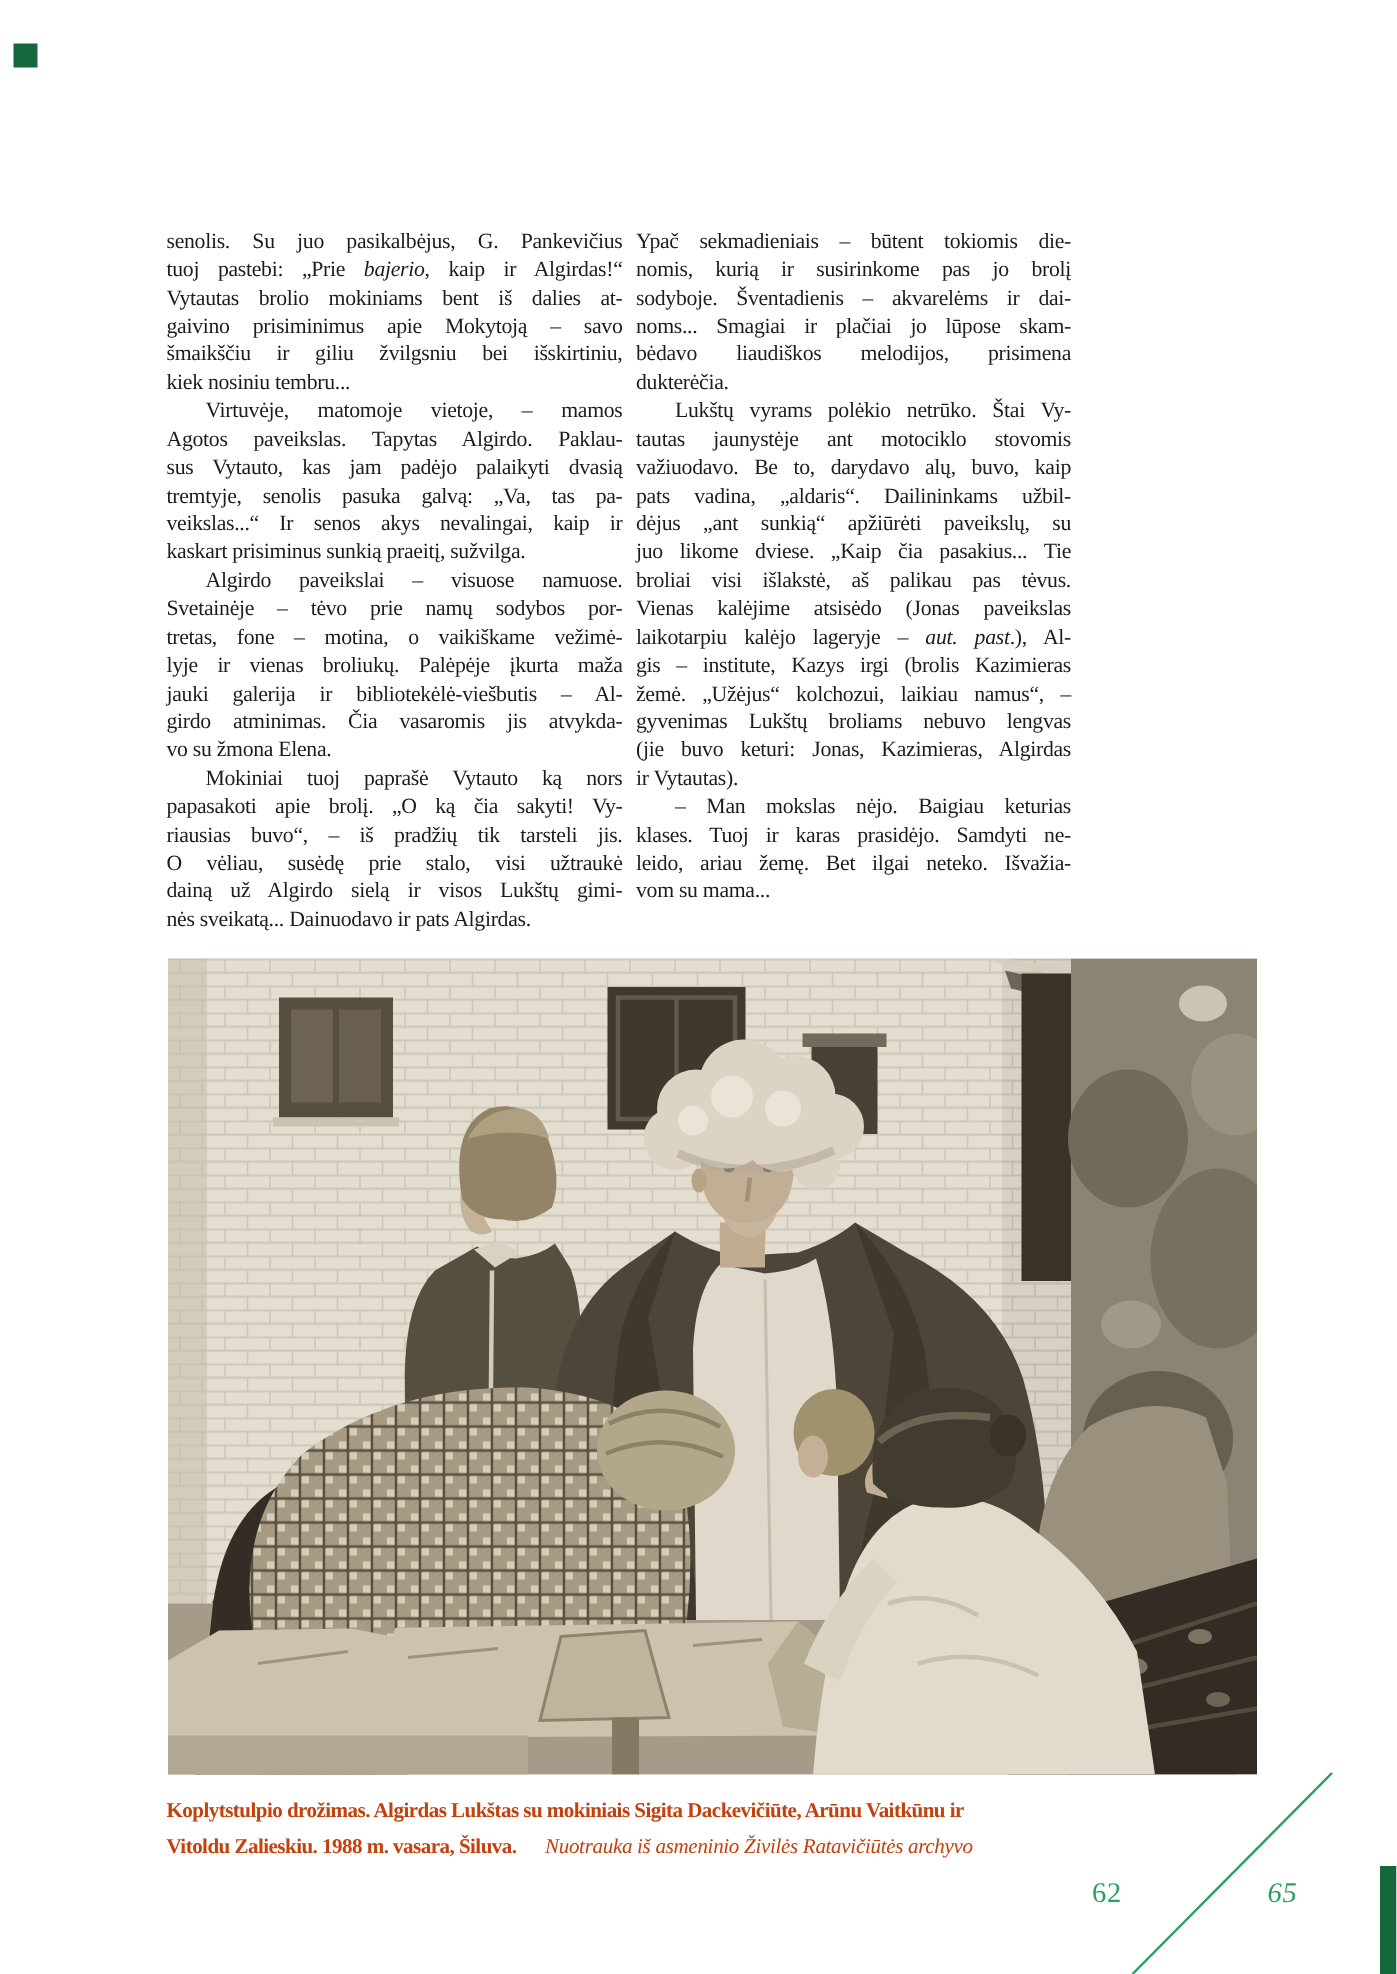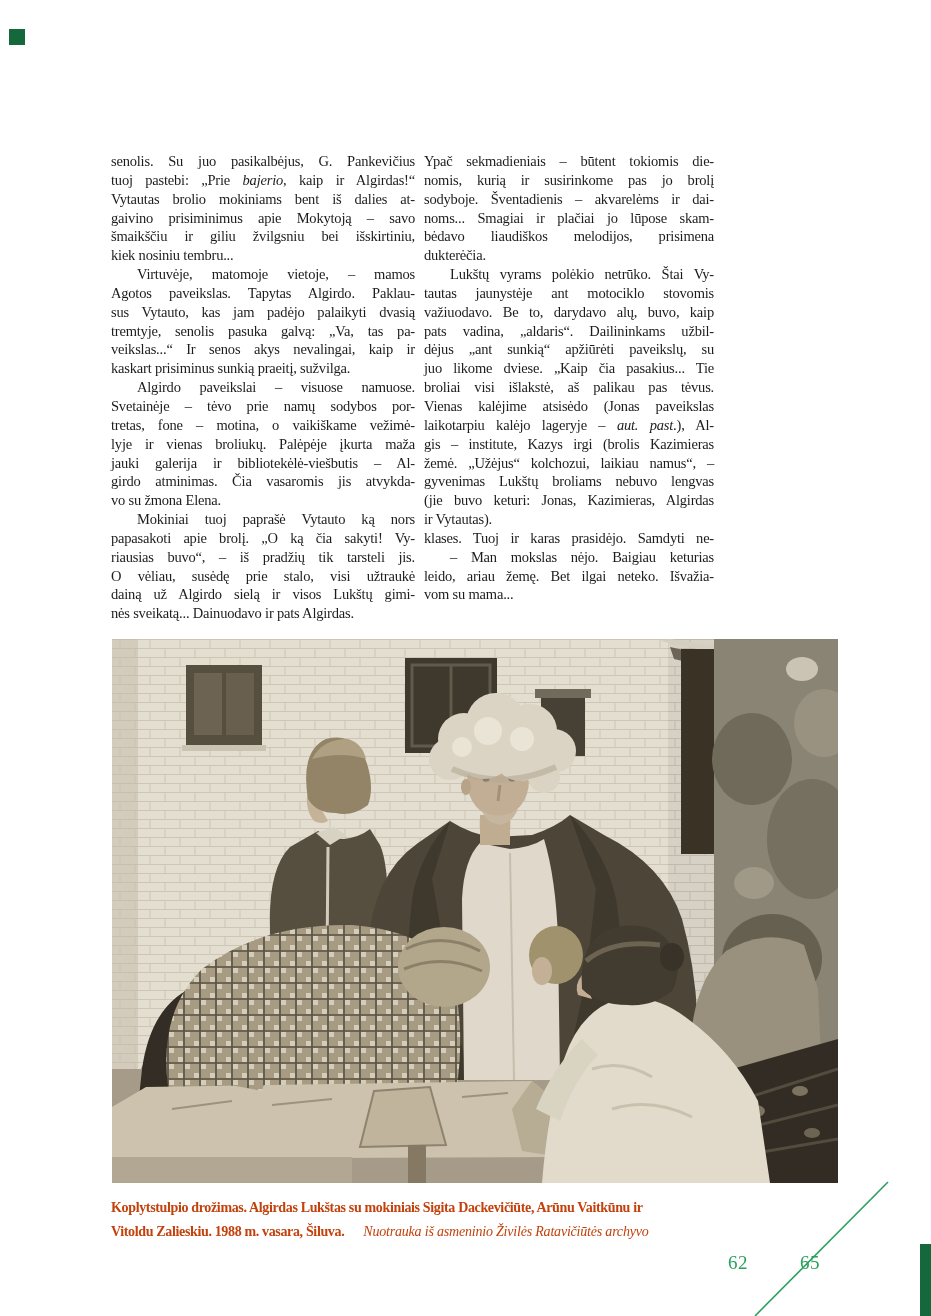--- a/index.html
+++ b/index.html
@@ -21,21 +21,21 @@
   .photo{position:absolute;left:112px;top:639px;width:726px;height:544px;}
 
   
   .caption{position:absolute;left:111px;top:1196px;width:660px;
            font-size:14px;font-weight:bold;letter-spacing:-0.35px;line-height:23.5px;color:#c2410c;}
   .caption .cap-italic{font-style:italic;font-weight:normal;letter-spacing:-0.2px;margin-left:19px;}
 
   
   .pagenum{position:absolute;font-size:19px;color:var(--green,#2ba05e);letter-spacing:0.5px;}
   .pagenum-left{left:728px;top:1252px;}
-  .pagenum-right{left:800px;top:1252px;}
+  .pagenum-right{left:845px;top:1252px;font-style:italic;}
   .diag{position:absolute;left:748px;top:1178px;}
 
   
   .corner-mark{position:absolute;left:9px;top:29px;width:16px;height:16px;background:var(--dark-green,#15673c);}
   .edge-mark{position:absolute;right:0;top:1244px;width:11px;height:72px;background:var(--dark-green,#15673c);}
 </style>
 </head>
 <body>
 
 <div class="page">
@@ -84,22 +84,22 @@
       <div class="line">dėjus „ant sunkią“ apžiūrėti paveikslų, su</div>
       <div class="line">juo likome dviese. „Kaip čia pasakius... Tie</div>
       <div class="line">broliai visi išlakstė, aš palikau pas tėvus.</div>
       <div class="line">Vienas kalėjime atsisėdo (Jonas paveikslas</div>
       <div class="line">laikotarpiu kalėjo lageryje – <i>aut. past</i>.), Al-</div>
       <div class="line">gis – institute, Kazys irgi (brolis Kazimieras</div>
       <div class="line">žemė. „Užėjus“ kolchozui, laikiau namus“, –</div>
       <div class="line">gyvenimas Lukštų broliams nebuvo lengvas</div>
       <div class="line">(jie buvo keturi: Jonas, Kazimieras, Algirdas</div>
       <div class="line pend">ir Vytautas).</div>
+      <div class="line indent">– Man mokslas nėjo. Baigiau keturias</div>
       <div class="line">klases. Tuoj ir karas prasidėjo. Samdyti ne-</div>
-      <div class="line indent">– Man mokslas nėjo. Baigiau keturias</div>
       <div class="line">leido, ariau žemę. Bet ilgai neteko. Išvažia-</div>
       <div class="line pend">vom su mama...</div>
     </div>
 
   <svg class="photo" viewBox="0 0 726 544" xmlns="http://www.w3.org/2000/svg">
     <defs>
       <pattern id="brick" width="30" height="18" patternUnits="userSpaceOnUse">
         <rect width="30" height="18" fill="#e9e4d8"></rect>
         <path d="M0 0.5h30M0 9.5h30" stroke="#d1cabb" stroke-width="1.2"></path>
         <path d="M8 0v9M23 9v9" stroke="#d1cabb" stroke-width="1"></path>

